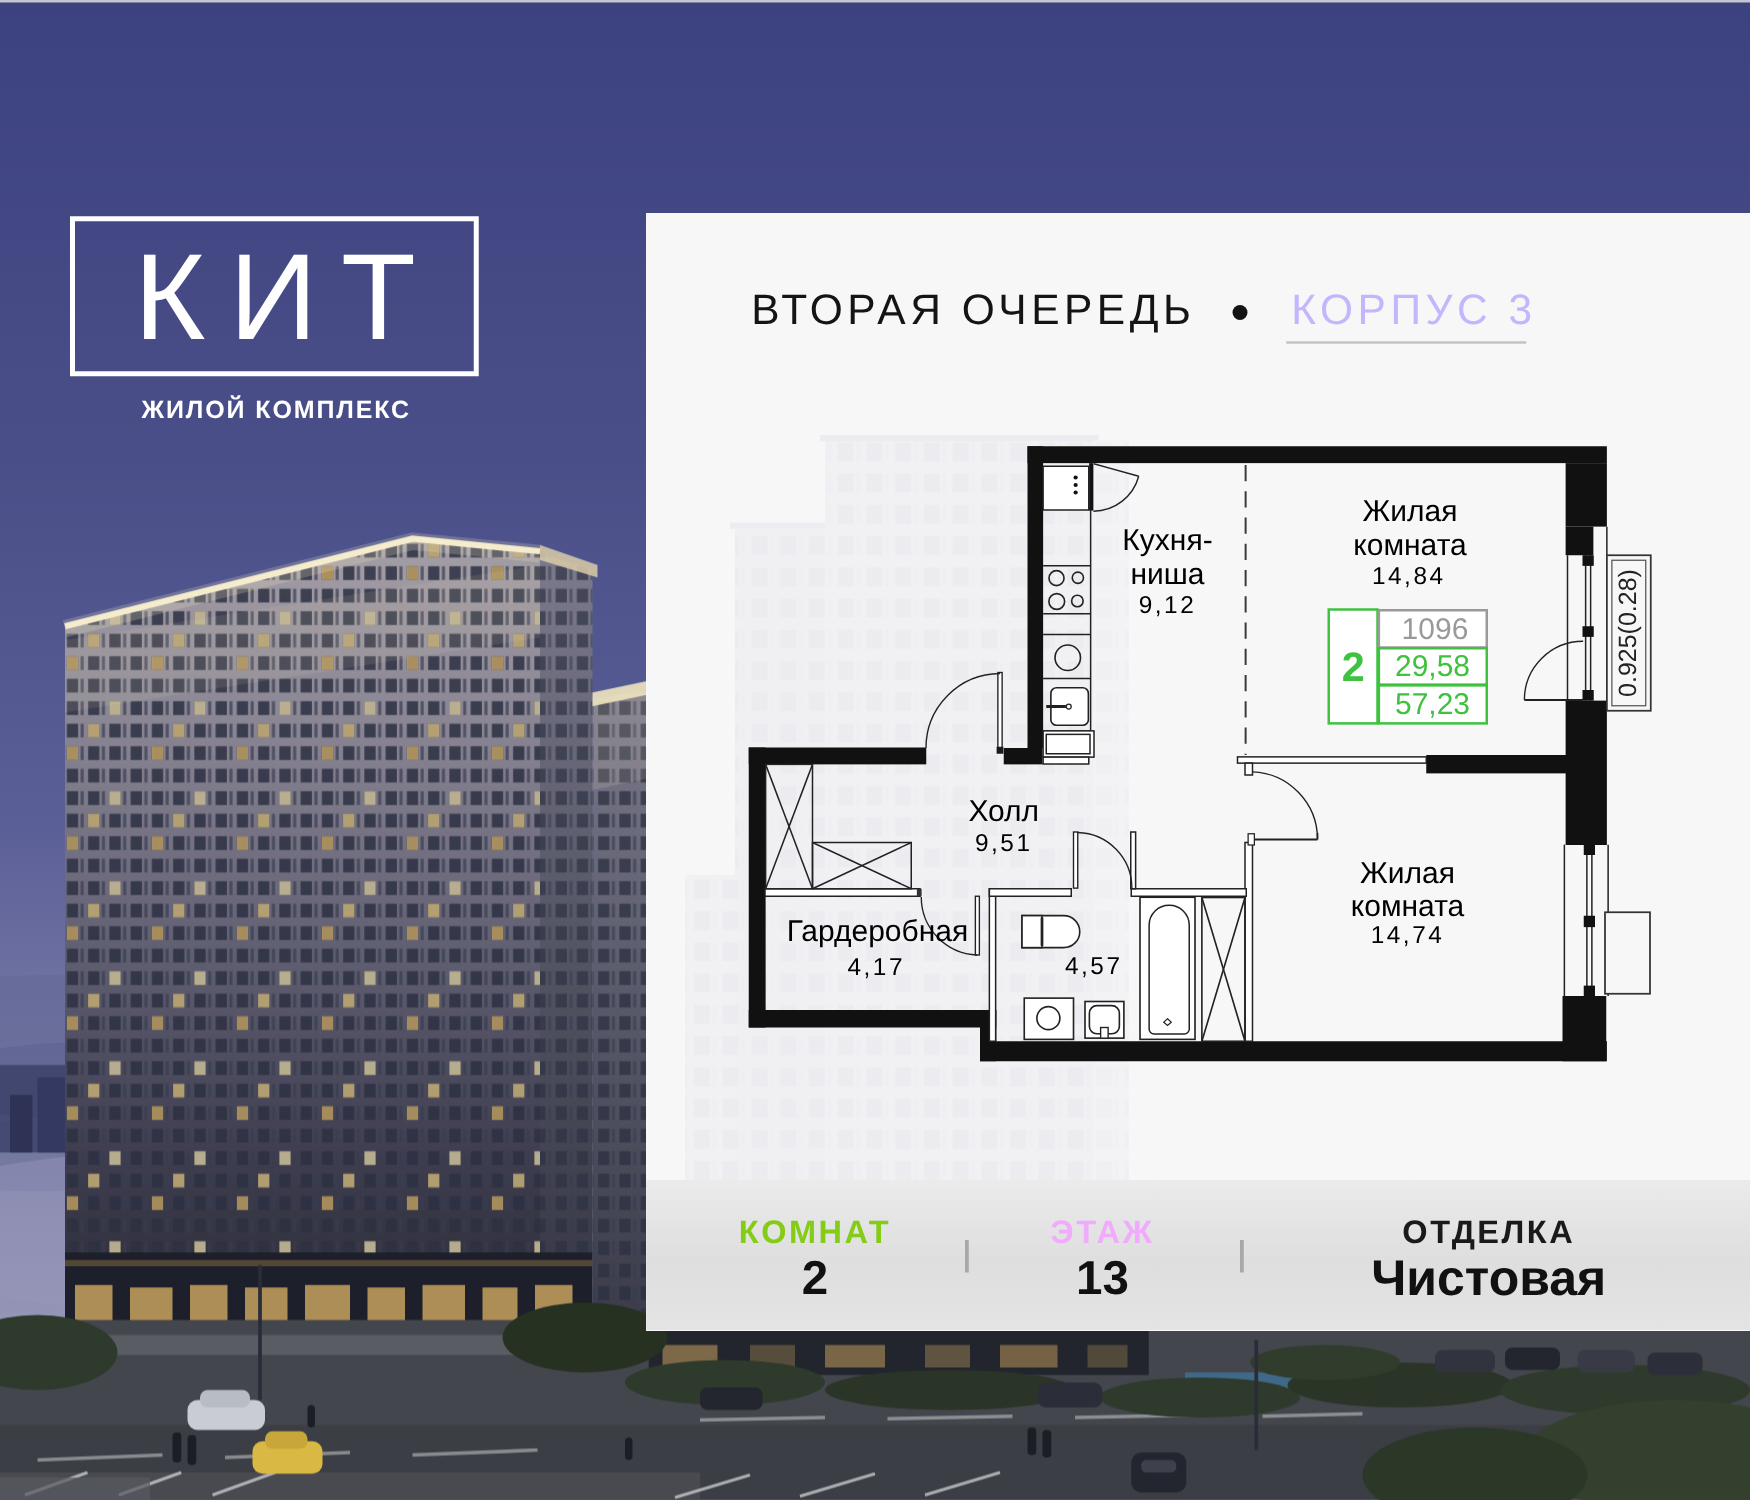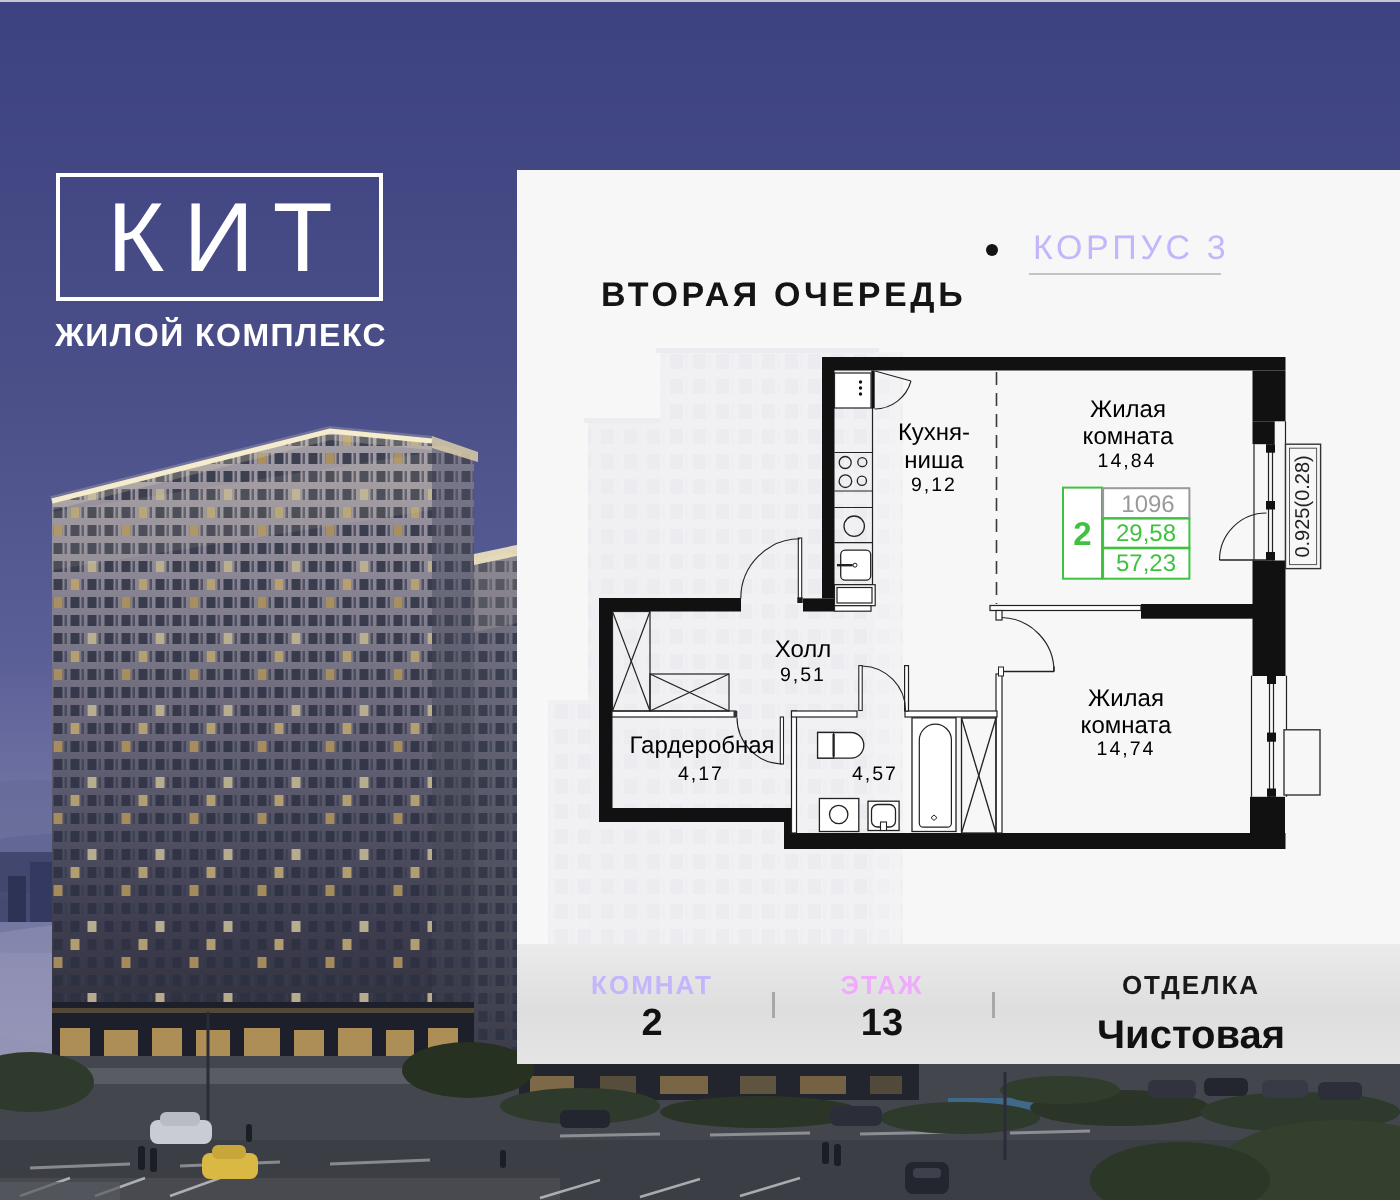--- a/index.html
+++ b/index.html
@@ -176,21 +176,21 @@
   <rect x="0" y="1182" width="120" height="18" fill="#585a61" opacity="0.7"></rect>
 
   <g stroke="#2a2d39" stroke-width="3">
     <line x1="208" y1="1012" x2="208" y2="1120"></line>
     <line x1="1005" y1="1072" x2="1005" y2="1160"></line>
   </g>
 </svg>
 
 <div class="abs" style="left:517px;top:170px;width:883px;height:774px;background:#f7f7f8;"></div>
 
-<div class="abs" style="left:601px;top:231px;white-space:nowrap;font-size:34px;line-height:1;font-weight:bold;letter-spacing:3.6px;color:#141414;margin-top:47px;">ВТОРАЯ ОЧЕРЕДЬ</div>
+<div class="abs" style="left:601px;top:231px;white-space:nowrap;font-size:34px;line-height:1;font-weight:normal;letter-spacing:3.6px;color:#141414;">ВТОРАЯ ОЧЕРЕДЬ</div>
 
 <div class="abs" style="left:986px;top:244px;width:12px;height:12px;border-radius:50%;background:#141414;"></div>
 
 <div class="abs" style="left:1033px;top:231px;white-space:nowrap;font-size:34px;line-height:1;font-weight:400;letter-spacing:3.6px;color:#c4b5fd;">КОРПУС 3</div>
 
 <div class="abs" style="left:1029px;top:273px;width:192px;height:2px;background:#c3c3c5;"></div>
 
 <svg class="abs" style="left:519px;top:170px" width="881" height="776" viewBox="519 170 881 776">
   <defs>
     <pattern id="ghw" width="23" height="25" patternUnits="userSpaceOnUse">
@@ -435,33 +435,33 @@
   <g fill="#000" text-anchor="middle">
     <text x="1126" y="706" font-size="24">Жилая</text>
     <text x="1126" y="733" font-size="24">комната</text>
     <text x="1126" y="754.5" font-size="19.5" letter-spacing="2">14,74</text>
   </g>
   </g>
 </svg>
 
 <div class="abs" style="left:517px;top:944px;width:883px;height:120px;background:linear-gradient(180deg,#ebebec 0%,#dedede 55%,#e4e4e4 100%);"></div>
 
-<div class="abs" style="left:552px;top:970px;width:200px;text-align:center;font-size:26px;font-weight:bold;letter-spacing:2px;color:#c4b5fd;">КОМНАТ</div>
+<div class="abs" style="left:552px;top:970px;width:200px;text-align:center;font-size:26px;font-weight:bold;letter-spacing:2px;color:#84cc16;">КОМНАТ</div>
 
 <div class="abs" style="left:552px;top:1002px;width:200px;text-align:center;font-size:38px;font-weight:bold;color:#111;">2</div>
 
 <div class="abs" style="left:772px;top:992px;width:3px;height:26px;background:#a8a8aa;"></div>
 
 <div class="abs" style="left:782px;top:970px;width:200px;text-align:center;font-size:26px;font-weight:bold;letter-spacing:2px;color:#f0abfc;">ЭТАЖ</div>
 
 <div class="abs" style="left:782px;top:1002px;width:200px;text-align:center;font-size:38px;font-weight:bold;color:#111;">13</div>
 
 <div class="abs" style="left:992px;top:992px;width:3px;height:26px;background:#a8a8aa;"></div>
 
 <div class="abs" style="left:1091px;top:970px;width:200px;text-align:center;font-size:26px;font-weight:bold;letter-spacing:2px;color:#1a1a1a;">ОТДЕЛКА</div>
 
-<div class="abs" style="left:1066px;top:1001px;width:250px;text-align:center;font-size:40px;font-weight:bold;color:#111;margin-top:12px;">Чистовая</div>
+<div class="abs" style="left:1066px;top:1001px;width:250px;text-align:center;font-size:40px;font-weight:bold;color:#111;">Чистовая</div>
 
 <div class="abs" style="left:56px;top:173px;width:327px;height:128px;border:4px solid #ffffff;box-sizing:border-box;"></div>
 
 <div class="abs" style="left:66px;top:181px;width:327px;text-align:center;font-size:98px;font-weight:normal;letter-spacing:19px;color:#ffffff;">КИТ</div>
 
-<div class="abs" style="left:41px;top:317px;width:360px;text-align:center;font-size:32px;font-weight:bold;letter-spacing:1.5px;color:#ffffff;">ЖИЛОЙ КОМПЛЕКС</div>
+<div class="abs" style="left:41px;top:317px;width:360px;text-align:center;font-size:20px;font-weight:bold;letter-spacing:1.5px;color:#ffffff;">ЖИЛОЙ КОМПЛЕКС</div>
 
 </body></html>

